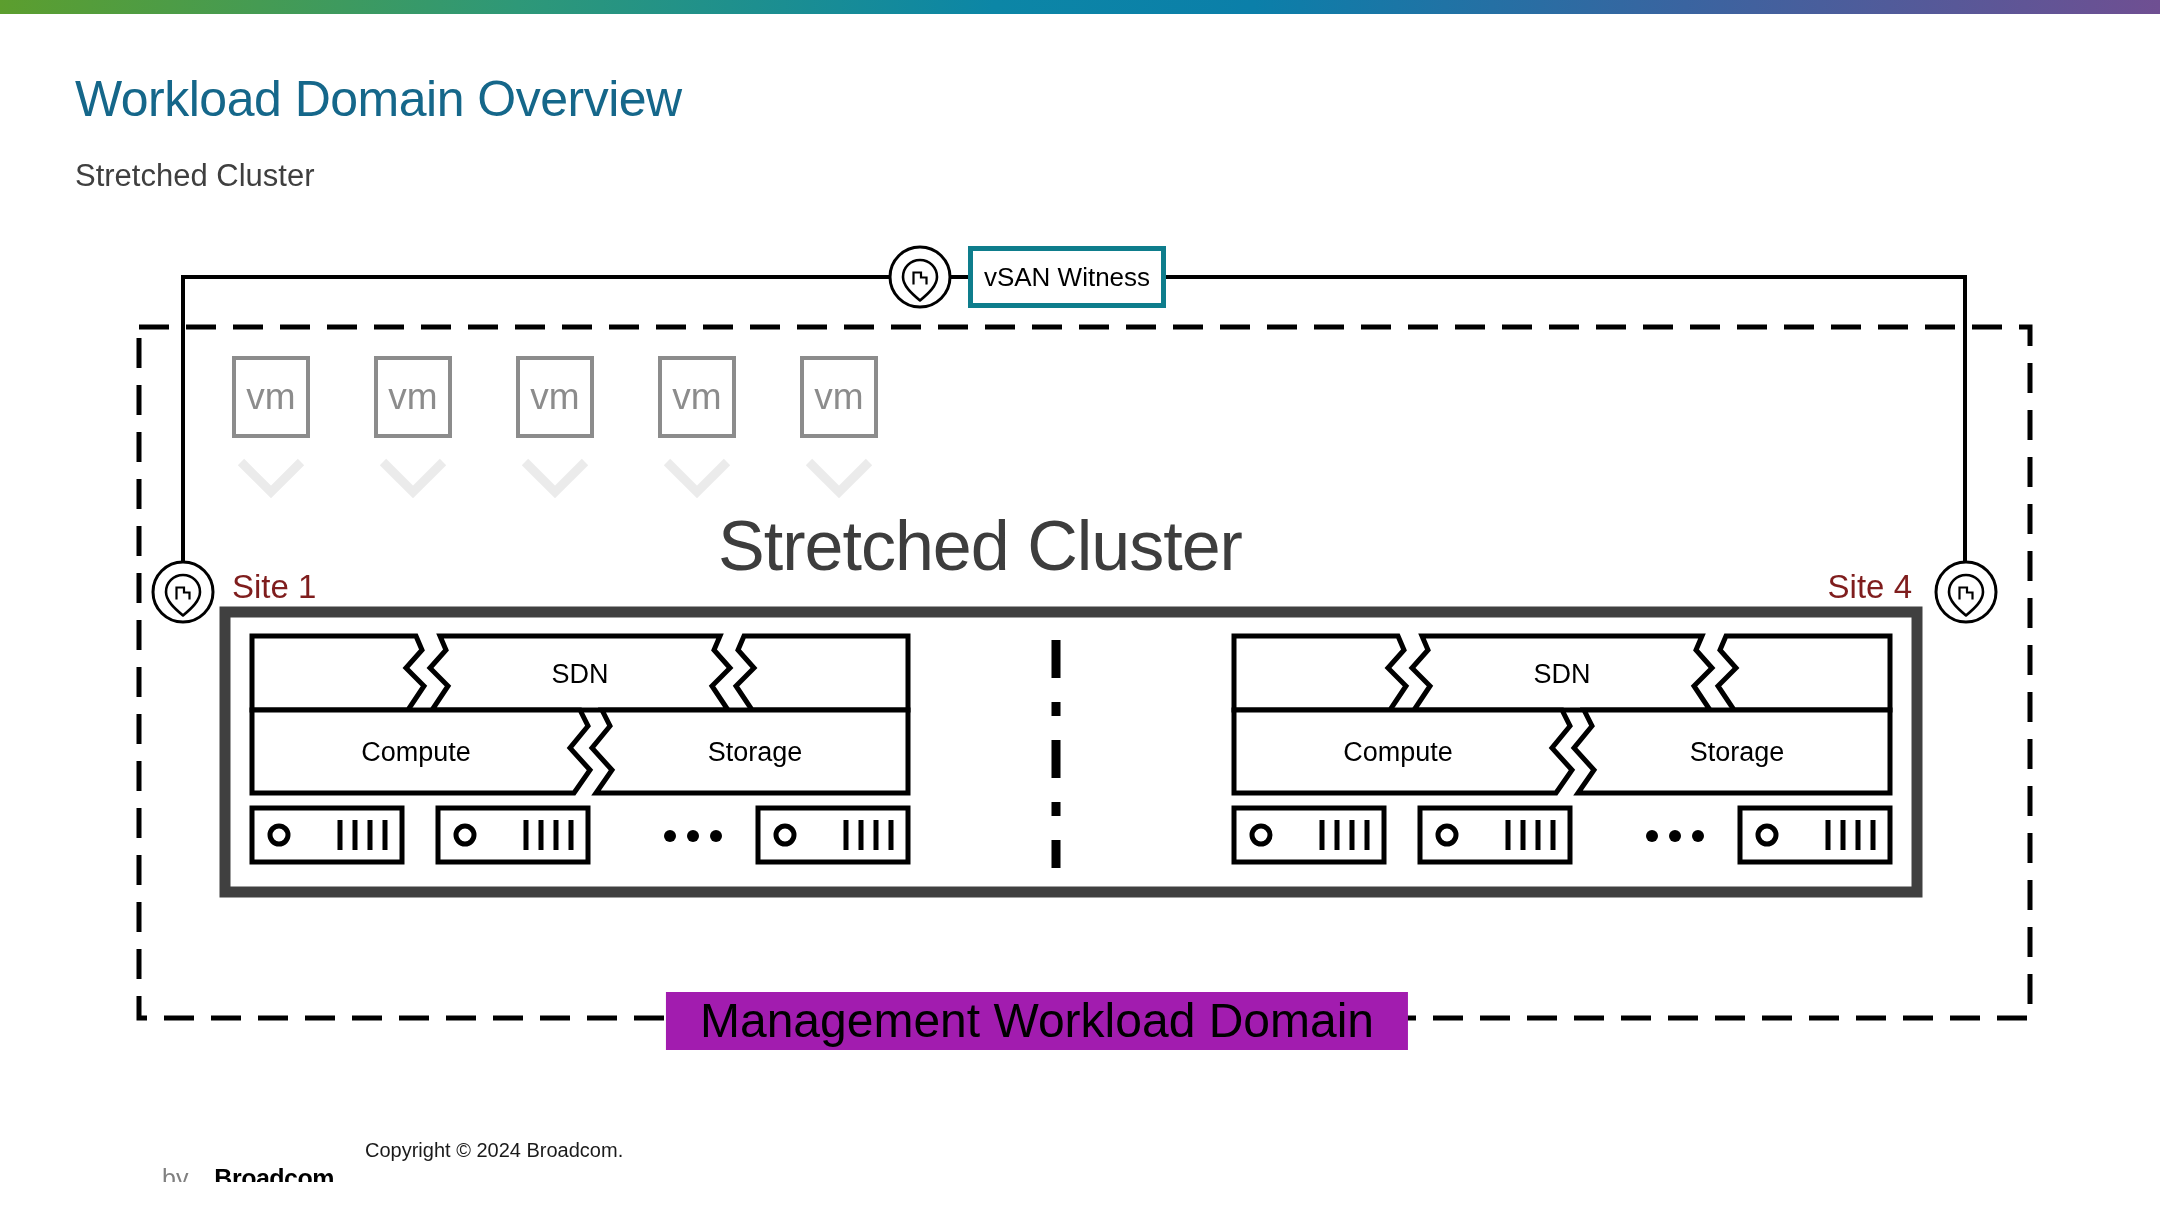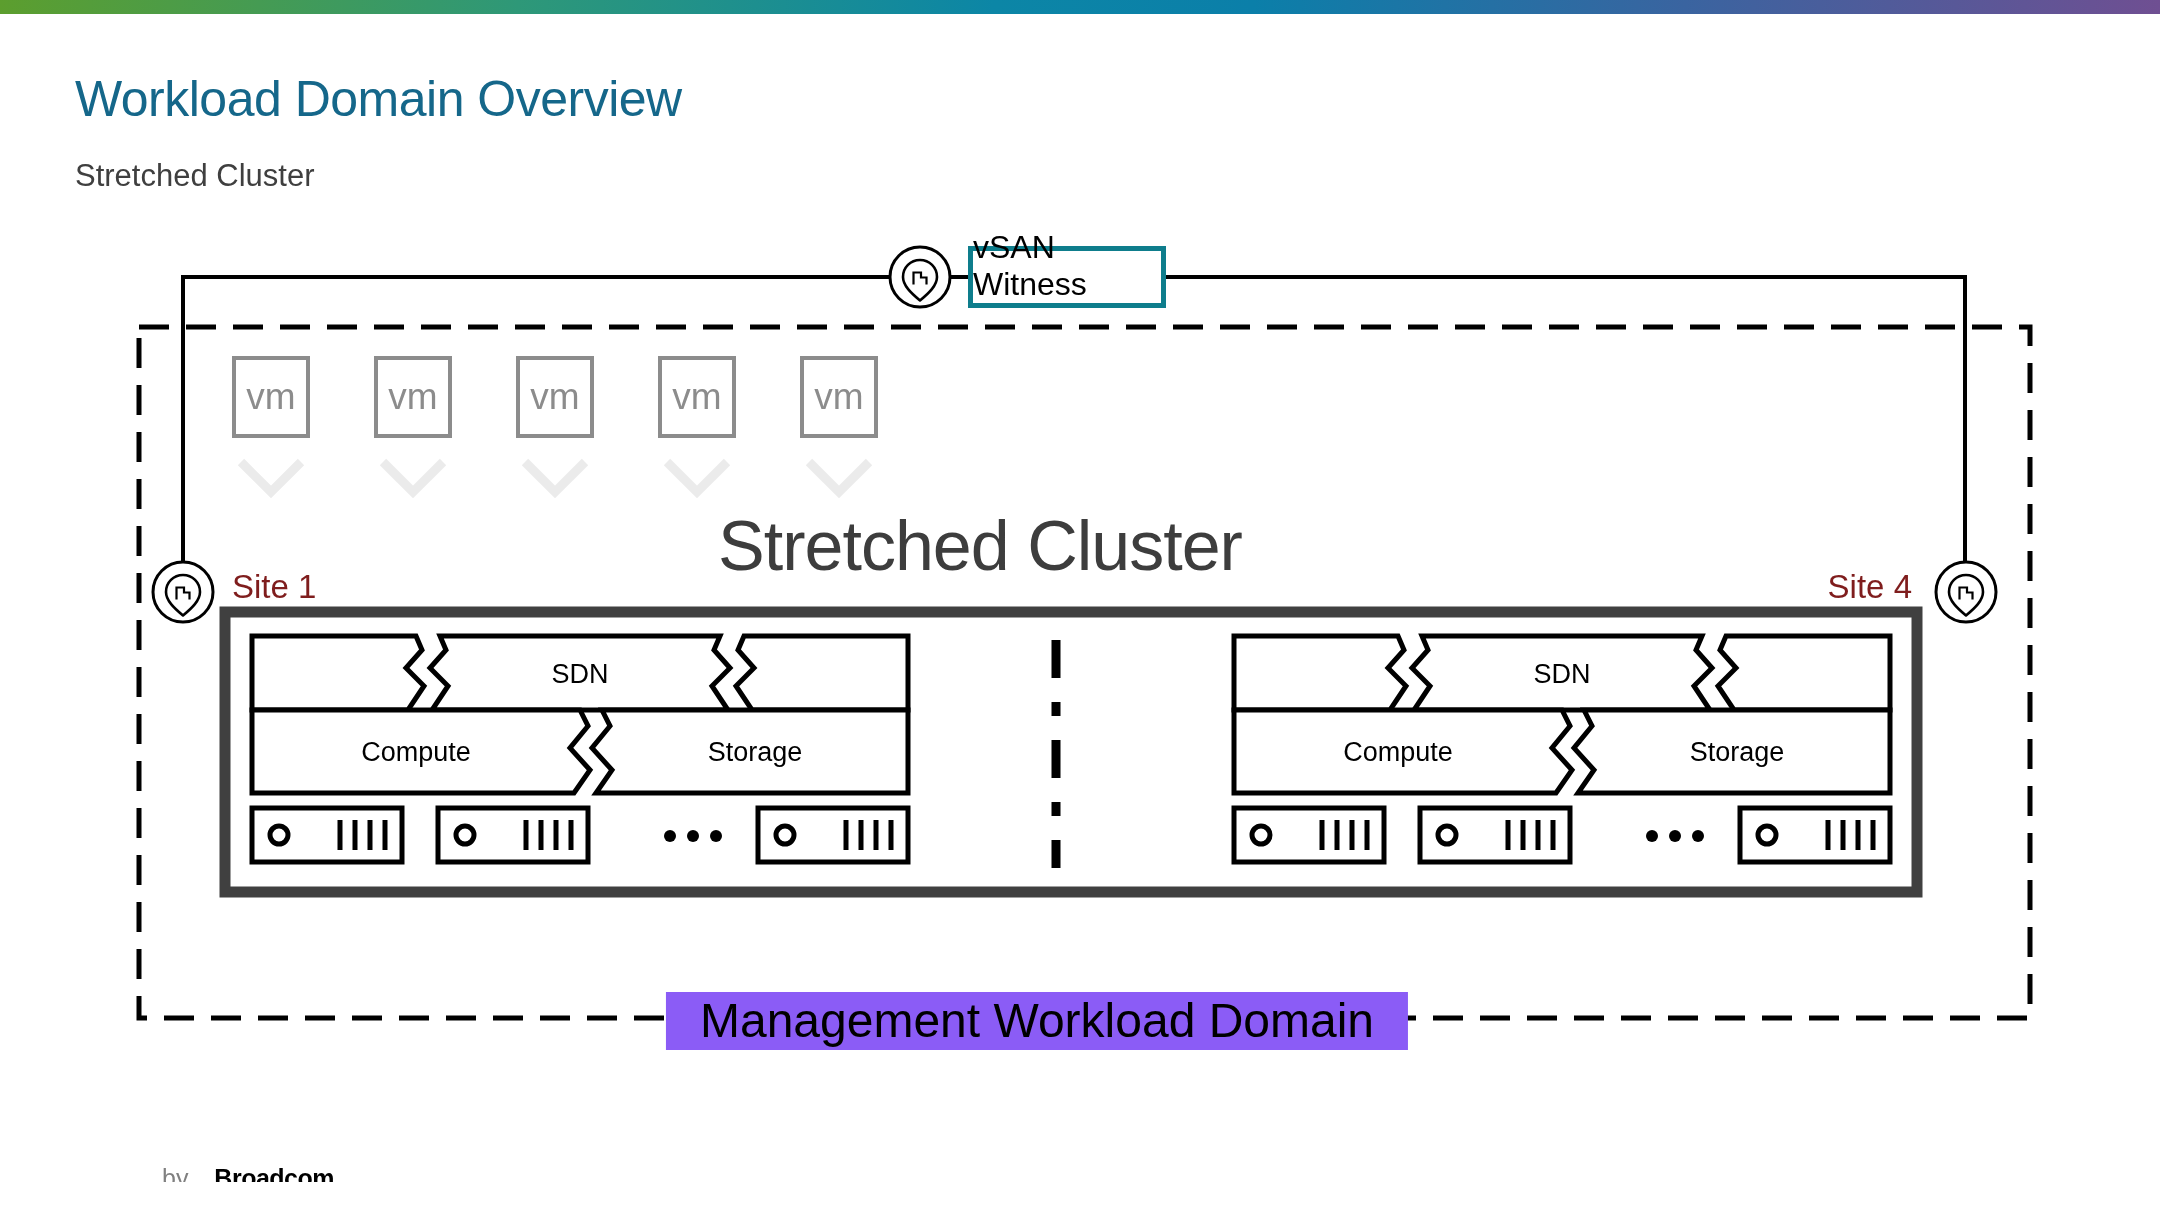--- a/index.html
+++ b/index.html
@@ -9,39 +9,39 @@
   }
   .topbar{
     position:absolute;left:0;top:0;width:2160px;height:14px;
     background:linear-gradient(90deg,#5C9E2E 0%,#2E9878 24%,#0C86A6 46%,#0B7FA9 58%,#3A64A0 78%,#6F4F92 100%);
   }
   .title{position:absolute;left:75px;top:70px;font-size:50px;font-weight:500;color:#15678A;letter-spacing:-0.5px;}
   .subtitle{position:absolute;left:75px;top:158px;font-size:31px;font-weight:400;color:#3F3F3F;}
   svg.diagram{position:absolute;left:0;top:0;}
   .witness-box{
     position:absolute;left:968px;top:246px;width:198px;height:62px;box-sizing:border-box;
-    border:5px solid #0E7D8C;background:#fff;display:flex;align-items:flex-end;justify-content:center;
-    font-size:32px;color:#000;
+    border:5px solid #0E7D8C;background:#fff;display:flex;align-items:center;justify-content:center;
+    font-size:26px;color:#000;
   }
   .vm-box{
     position:absolute;top:356px;width:78px;height:82px;box-sizing:border-box;
     border:4px solid #8C8C8C;background:#fff;color:#8C8C8C;
     display:flex;align-items:center;justify-content:center;font-size:37px;
   }
   .vm-0{left:232px}.vm-1{left:374px}.vm-2{left:516px}.vm-3{left:658px}.vm-4{left:800px}
   .cluster-headline{
     position:absolute;left:980px;top:506px;transform:translateX(-50%);
     font-size:70px;font-weight:500;color:#3D3D3D;letter-spacing:-1px;white-space:nowrap;
   }
   .site-label{position:absolute;top:568px;font-size:33px;font-weight:500;color:#7f1d1d;white-space:nowrap;}
   .site-1{left:232px;}
   .site-2{left:1912px;transform:translateX(-100%);}
   .domain-label{
     position:absolute;left:1037px;top:992px;transform:translateX(-50%);
-    background:#8b5cf6;padding:0 34px;font-size:48px;font-weight:500;color:#000;
+    background:#a21caf;padding:0 34px;font-size:48px;font-weight:500;color:#000;
     line-height:58px;white-space:nowrap;
   }
   .logo{position:absolute;left:58px;top:1100px;width:276px;font-size:60px;color:#1A1A1A;letter-spacing:-2px;white-space:nowrap;}
   .logo .lvm{font-weight:700;}
   .logo .lware{font-weight:400;}
   .logo .lreg{font-size:20px;vertical-align:28px;letter-spacing:0;}
   .byline{position:absolute;left:58px;top:1164px;width:276px;text-align:right;font-size:25px;white-space:nowrap;}
   .byline .by{color:#808080;font-weight:400;}
   .byline .company{color:#000;font-weight:700;letter-spacing:-0.5px;margin-left:19px;}
   .copyright{position:absolute;left:365px;top:1136px;font-size:20px;color:#1A1A1A;line-height:29px;}
@@ -146,15 +146,16 @@
   <div class="site-label site-1">Site 1</div>
   <div class="site-label site-2">Site 4</div>
 
   <div class="domain-label">Management Workload Domain</div>
 
   <div class="byline">
     <span class="by">by</span>
     <span class="company">Broadcom</span>
   </div>
   <div class="copyright">
+    <div>Copyright © 2024 Broadcom.</div>
   </div>
 
 </div>
 
 </body></html>

